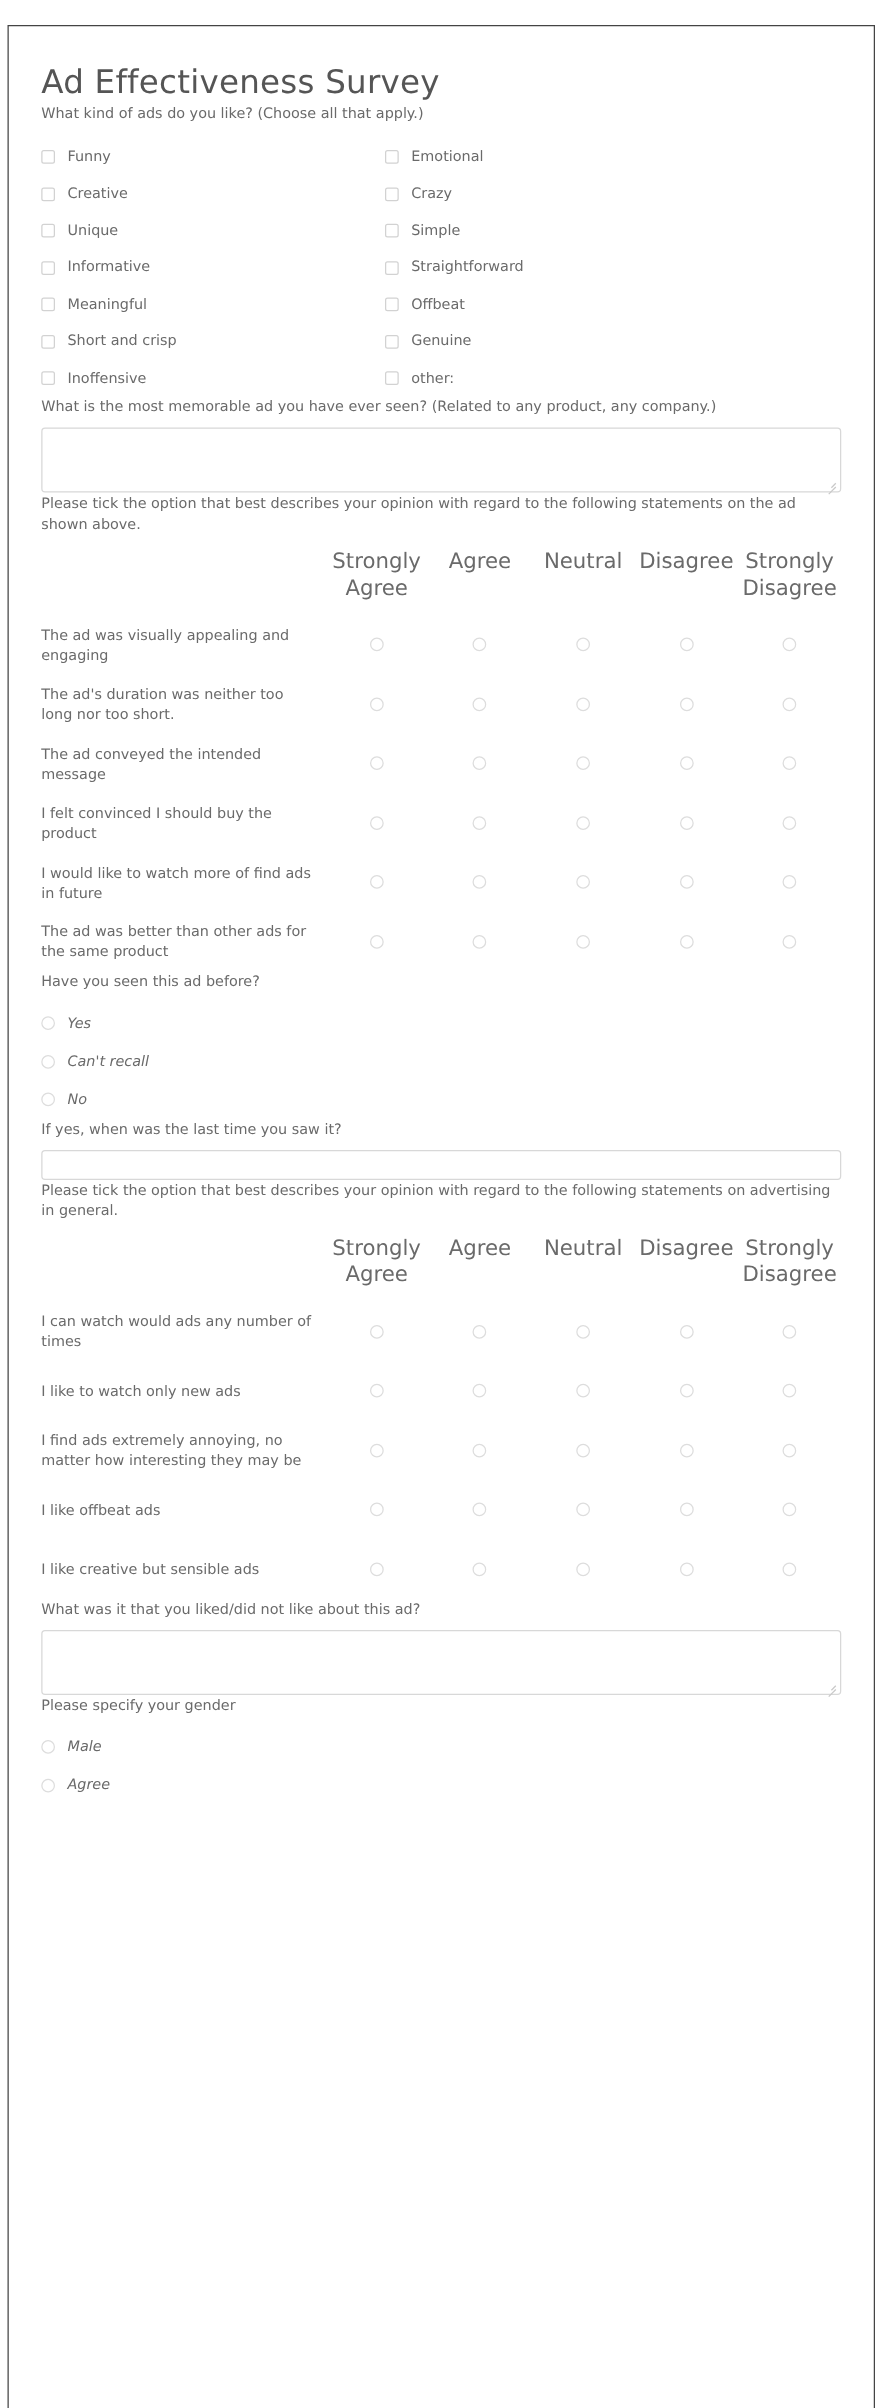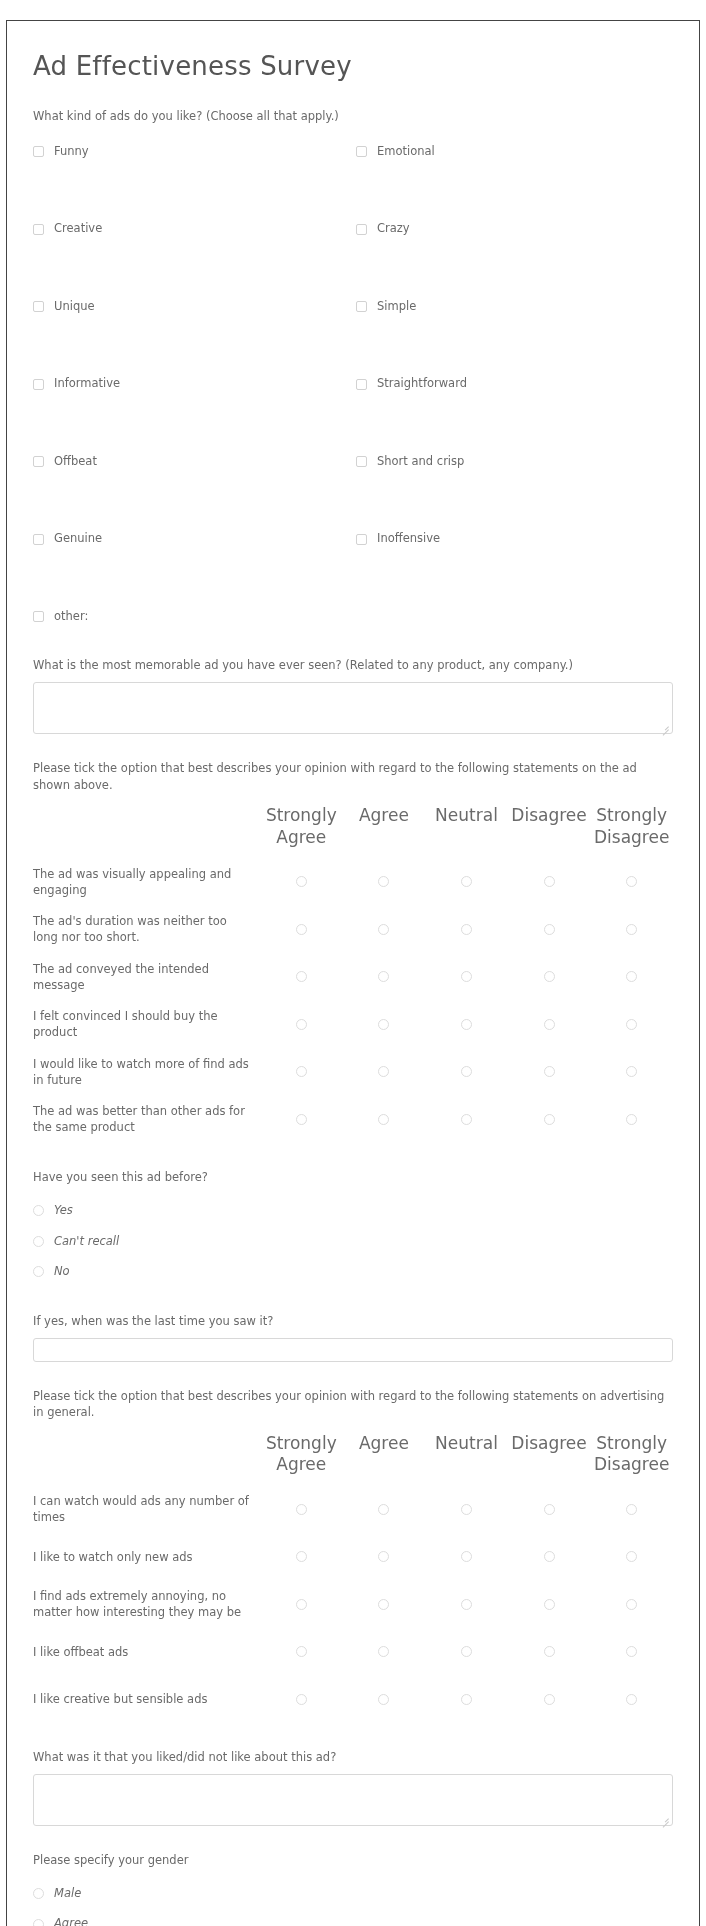--- a/index.html
+++ b/index.html
@@ -32,35 +32,34 @@
 
   .survey-title {
     font-size: 26px;
     font-weight: 400;
     color: #555555;
     letter-spacing: 0.2px;
     margin: 8px 0 0 0;
     line-height: 1.2;
   }
 
-  .question-block { margin-top: 26px; }
+  .question-block { }
 
   .question-text {
     font-size: 11.5px;
     color: #6a6a6a;
     line-height: 1.45;
     margin-bottom: 4px;
   }
 
   
   .checkbox-grid {
     display: grid;
     grid-template-columns: 275px 1fr;
     margin-top: 12px;
-    gap: 48px;
   }
   .option-row {
     display: flex;
     align-items: center;
     height: 29.5px;
   }
   .cb-box {
     width: 11px;
     height: 11px;
     border: 1px solid #d2d2d2;
@@ -209,20 +208,24 @@
           <span class="cb-box"></span>
           <span class="opt-label">Informative</span>
         </div>
         <div class="option-row">
           <span class="cb-box"></span>
           <span class="opt-label">Straightforward</span>
         </div>
 
         <div class="option-row">
           <span class="cb-box"></span>
+          <span class="opt-label">Meaningful</span>
+        </div>
+        <div class="option-row">
+          <span class="cb-box"></span>
           <span class="opt-label">Offbeat</span>
         </div>
 
         <div class="option-row">
           <span class="cb-box"></span>
           <span class="opt-label">Short and crisp</span>
         </div>
         <div class="option-row">
           <span class="cb-box"></span>
           <span class="opt-label">Genuine</span>

